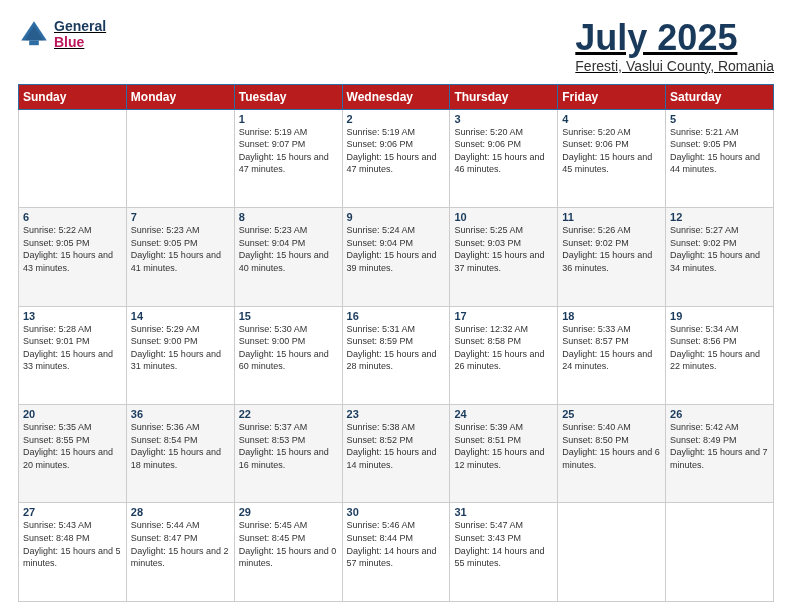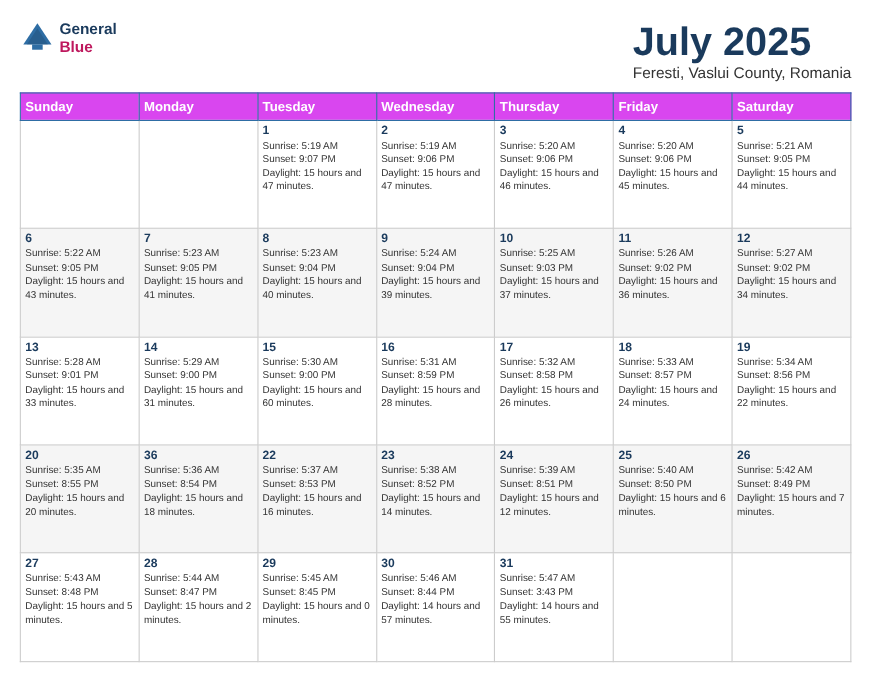--- a/index.html
+++ b/index.html
@@ -15,20 +15,21 @@
       height: 612px;
       padding: 18px 18px 10px 18px;
       display: flex;
       flex-direction: column;
     }
     .header {
       display: flex;
       justify-content: space-between;
       align-items: flex-start;
       margin-bottom: 10px;
+      text-decoration: underline;
     }
     .logo {
       display: flex;
       align-items: center;
       gap: 4px;
     }
     .logo-icon {
       width: 32px;
       height: 32px;
     }
@@ -46,21 +47,21 @@
       color: #333;
     }
     .calendar {
       flex: 1;
       border: 1px solid #ccc;
       border-collapse: collapse;
       width: 100%;
       table-layout: fixed;
     }
     .calendar th {
-      background: #d946ef;
+      background: #b91c1c;
       color: #fff;
       font-size: 12px;
       font-weight: bold;
       padding: 5px 4px;
       text-align: left;
       border: 1px solid #2e6da4;
     }
     .calendar td {
       vertical-align: top;
       border: 1px solid #ccc;
@@ -255,21 +256,21 @@
         <span class="day-num">16</span>
         <div class="day-info">
           <span>Sunrise: 5:31 AM</span><br>
           <span>Sunset: 8:59 PM</span><br>
           <span>Daylight: 15 hours and 28 minutes.</span>
         </div>
       </td>
           <td>
         <span class="day-num">17</span>
         <div class="day-info">
-          <span>Sunrise: 5:32 AM</span><br>
+          <span>Sunrise: 12:32 AM</span><br>
           <span>Sunset: 8:58 PM</span><br>
           <span>Daylight: 15 hours and 26 minutes.</span>
         </div>
       </td>
           <td>
         <span class="day-num">18</span>
         <div class="day-info">
           <span>Sunrise: 5:33 AM</span><br>
           <span>Sunset: 8:57 PM</span><br>
           <span>Daylight: 15 hours and 24 minutes.</span>

